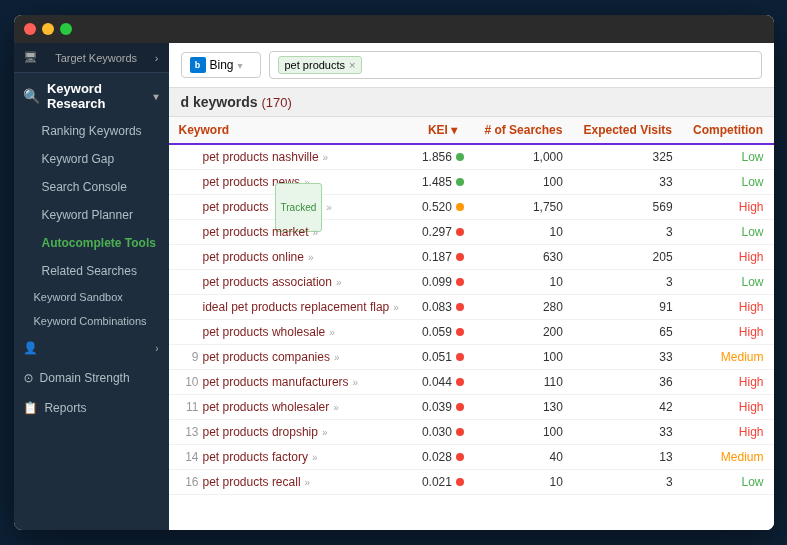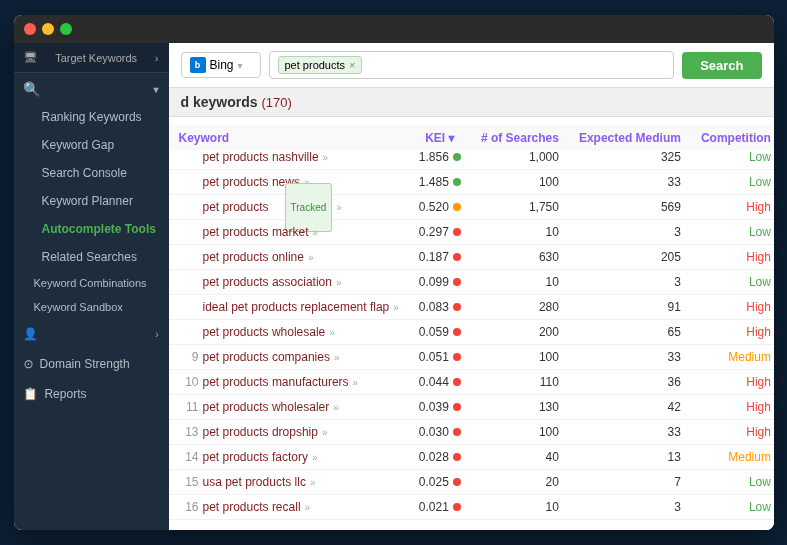--- a/index.html
+++ b/index.html
@@ -197,40 +197,40 @@
     table {
       width: 100%;
       border-collapse: collapse;
       font-size: 12px;
     }
     thead th {
       background: #f9f9f9;
       border-bottom: 2px solid #6d28d9;
       padding: 6px 10px;
       text-align: left;
-      color: #8b5cf6;
+      color: #c2410c;
       font-weight: bold;
       white-space: nowrap;
       position: sticky;
-      top: 8px;
+      top: 0;
     }
     thead th.right { text-align: center; }
     tbody tr { border-bottom: 1px solid #f0f0f0; }
     tbody td { padding: 5px 10px; color: #333; white-space: nowrap; }
     tbody td.right { text-align: right; }
     .kw-link { color: #7f1d1d; text-decoration: none; cursor: pointer; }
     .arrows { color: #aaa; font-size: 10px; margin-left: 4px; }
     .tracked-badge {
       background: #e8f5e9;
       color: #388e3c;
       border: 1px solid #a5d6a7;
       border-radius: 3px;
       padding: 18px 5px;
       font-size: 10px;
-      margin-left: 16px;
+      margin-left: 6px;
     }
     .dot-kei {
       display: inline-block;
       width: 8px;
       height: 8px;
       border-radius: 50%;
       margin-left: 4px;
     }
     .dot-green-c { background: #4caf50; }
     .dot-orange { background: #ff9800; }
@@ -255,20 +255,21 @@
 
     <div class="sidebar">
       <div class="sidebar-top">
         <span>🖥</span>
         <span>Target Keywords</span>
         <span>›</span>
       </div>
 
       <div class="sidebar-section-header">
         <span class="icon">🔍</span>
+        <span>Keyword Research</span>
         <span class="chevron">▾</span>
       </div>
 
       <div class="sidebar-item">
         <span>Ranking Keywords</span>
       </div>
       <div class="sidebar-item">
         <span>Keyword Gap</span>
       </div>
       <div class="sidebar-item">
@@ -278,24 +279,24 @@
         <span>Keyword Planner</span>
       </div>
       <div class="sidebar-item green active">
         <span>Autocomplete Tools</span>
       </div>
       <div class="sidebar-item">
         <span>Related Searches</span>
       </div>
 
       <div class="sidebar-group-item">
+        <span>Keyword Sandbox</span>
+      </div>
+      <div class="sidebar-group-item">
         <span>Keyword Combinations</span>
-      </div>
-      <div class="sidebar-group-item">
-        <span>Keyword Sandbox</span>
       </div>
 
       <div class="sidebar-bottom-item">
         <span>👤</span>
         <span style="margin-left:auto;font-size:10px;color:#aaa;">›</span>
       </div>
       <div class="sidebar-bottom-item">
         <span>⊙</span>
         <span>Domain Strength</span>
       </div>
@@ -312,36 +313,35 @@
           <div class="bing-icon">b</div>
           <span>Bing</span>
           <span style="color:#aaa;font-size:10px;">▾</span>
         </div>
         <div class="search-input-wrap">
           <div class="search-tag">
             <span>pet products</span>
             <span class="x">×</span>
           </div>
         </div>
-        <button class="search-btn">Search</button>
       </div>
 
       <div class="table-header-row">
         <span class="table-title">d keywords</span>
         <span class="table-count">(170)</span>
       </div>
 
       <div class="table-wrap">
         <table>
           <thead>
             <tr>
               <th>Keyword</th>
               <th class="right" style="cursor:pointer;">KEI ▾</th>
               <th class="right"># of Searches</th>
-              <th class="right">Expected Medium</th>
+              <th class="right">Expected Visits</th>
               <th class="right">Competition</th>
             </tr>
           </thead>
           <tbody id="table-body">
           <tr>
                 <td><span class="row-num"></span><a class="kw-link" href="#">pet products nashville</a><span class="arrows">»</span></td>
                 <td class="right">1.856<span class="dot-kei dot-green-c"></span></td>
                 <td class="right">1,000</td>
                 <td class="right">325</td>
                 <td class="right comp-low">Low</td>
@@ -424,27 +424,20 @@
                 <td class="right comp-high">High</td>
               </tr>
               <tr>
                 <td><span class="row-num">14</span><a class="kw-link" href="#">pet products factory</a><span class="arrows">»</span></td>
                 <td class="right">0.028<span class="dot-kei dot-red-c"></span></td>
                 <td class="right">40</td>
                 <td class="right">13</td>
                 <td class="right comp-medium">Medium</td>
               </tr>
               <tr>
-                <td><span class="row-num">15</span><a class="kw-link" href="#">usa pet products llc</a><span class="arrows">»</span></td>
-                <td class="right">0.025<span class="dot-kei dot-red-c"></span></td>
-                <td class="right">20</td>
-                <td class="right">7</td>
-                <td class="right comp-low">Low</td>
-              </tr>
-              <tr>
                 <td><span class="row-num">16</span><a class="kw-link" href="#">pet products recall</a><span class="arrows">»</span></td>
                 <td class="right">0.021<span class="dot-kei dot-red-c"></span></td>
                 <td class="right">10</td>
                 <td class="right">3</td>
                 <td class="right comp-low">Low</td>
               </tr>
             </tbody>
         </table>
       </div>
     </div>

